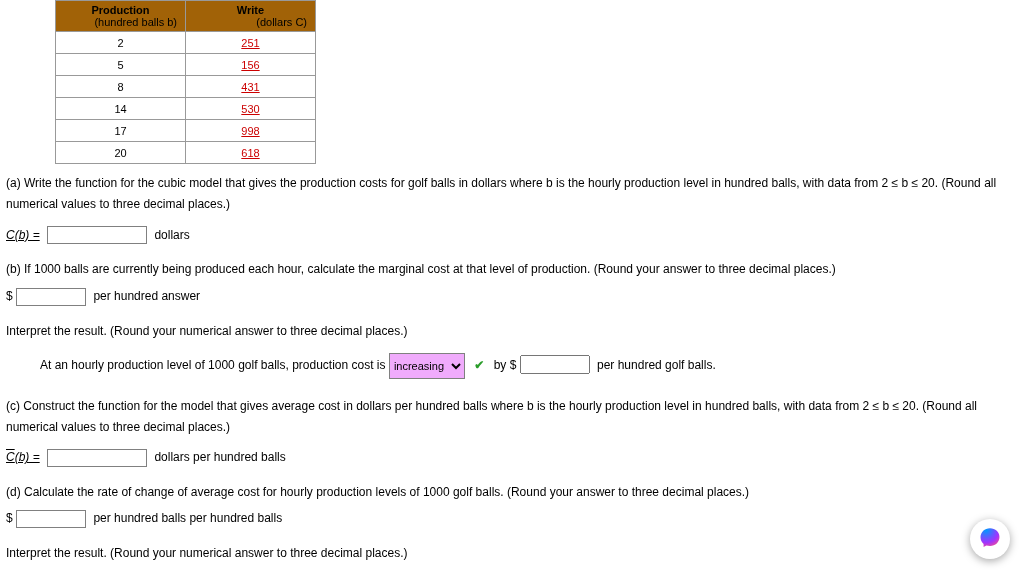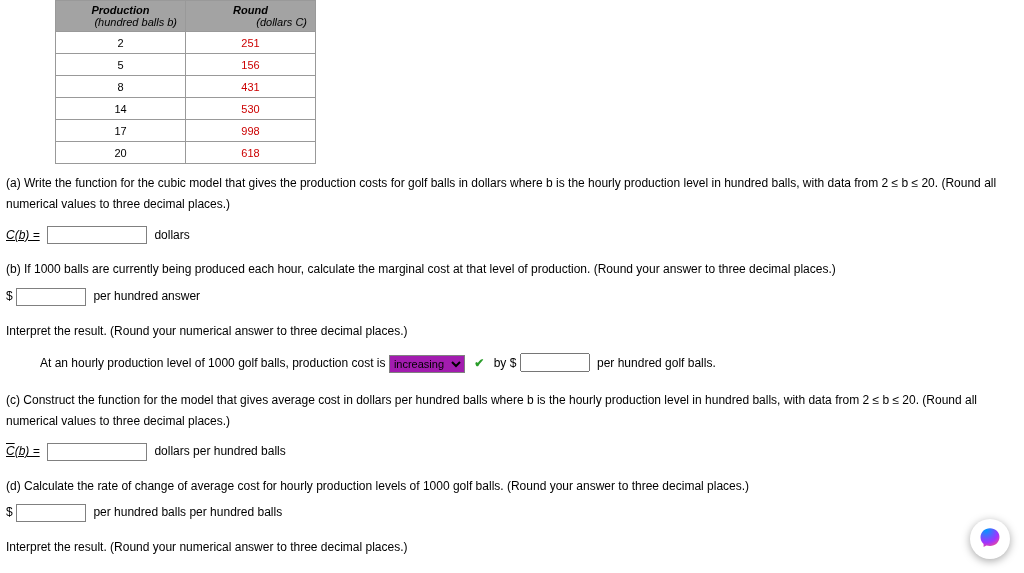--- a/index.html
+++ b/index.html
@@ -1,37 +1,37 @@
 <!DOCTYPE html>
 <html><head>
   <meta charset="utf-8">
   <style>
     * { box-sizing: border-box; margin: 0; padding: 0; }
     body { font-family: Arial, Helvetica, sans-serif; font-size: 12px; color: #000; background: #fff; padding: 0; }
     
     .table-container { margin-left: 55px; margin-top: 0; }
     table.data { border-collapse: collapse; }
     table.data th, table.data td { border: 1px solid #999; text-align: center; padding: 3px 8px; font-size: 11px; }
-    table.data th { font-weight: bold; background: #a3a3a3; font-style: italic; }
+    table.data th { font-weight: bold; background: #a16207; }
     table.data th .hdr-line1 { display: block; }
     table.data th .hdr-line2 { display: block; font-weight: normal; text-align: right; }
     table.data td { width: 130px; height: 22px; }
-    .cost-cell { color: #c00; }
+    .cost-cell { color: #c00; text-decoration: underline; }
     
     .question { margin: 10px 6px 12px 6px; line-height: 1.6; }
     .question-sub { margin-top: 2px; }
     
     .answer-line { margin: 8px 6px 16px 6px; }
     .answer-line .lhs { display: inline-block; margin-right: 4px; font-style: italic; text-decoration: underline; }
     .answer-line input.txt { height: 18px; border: 1px solid gray; background: #fff; vertical-align: middle; }
     .wide { width: 100px; }
     .narrow { width: 70px; }
     .unit { margin-left: 4px; }
     
-    .inline-select { height: 18px; border: 1px solid gray; background: #a21caf; font-size: 11px; vertical-align: middle; }
+    .inline-select { height: 26px; border: 1px solid gray; background: #f0abfc; font-size: 11px; vertical-align: middle; }
     .check { display: inline-block; color: #2a9d2a; font-weight: bold; margin: 0 6px; }
     
     .interpret-line { margin: 6px 6px 18px 40px; }
     
     .overline { text-decoration: overline; font-style: italic; }
     
     .messenger-btn {
       position: fixed; right: 14px; bottom: 14px;
       width: 40px; height: 40px; border-radius: 50%;
       background: #fff; box-shadow: 0 2px 8px rgba(0,0,0,0.35);
@@ -45,21 +45,21 @@
 
 <div class="table-container">
   <table class="data">
     <thead>
       <tr>
         <th>
           <span class="hdr-line1">Production</span>
           <span class="hdr-line2">(hundred balls b)</span>
         </th>
         <th>
-          <span class="hdr-line1">Round</span>
+          <span class="hdr-line1">Write</span>
           <span class="hdr-line2">(dollars C)</span>
         </th>
       </tr>
     </thead>
     <tbody id="table-body">
         <tr>
           <td>2</td>
           <td class="cost-cell">251</td>
         </tr>
         <tr>

